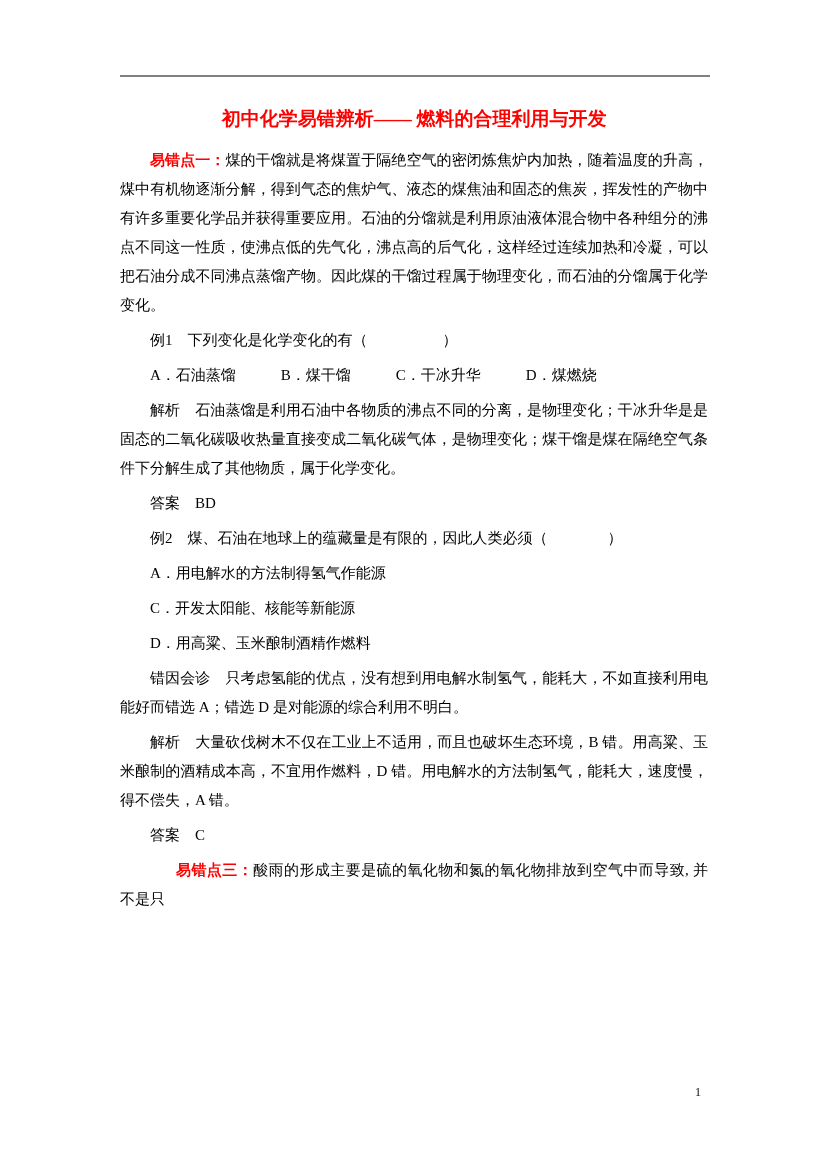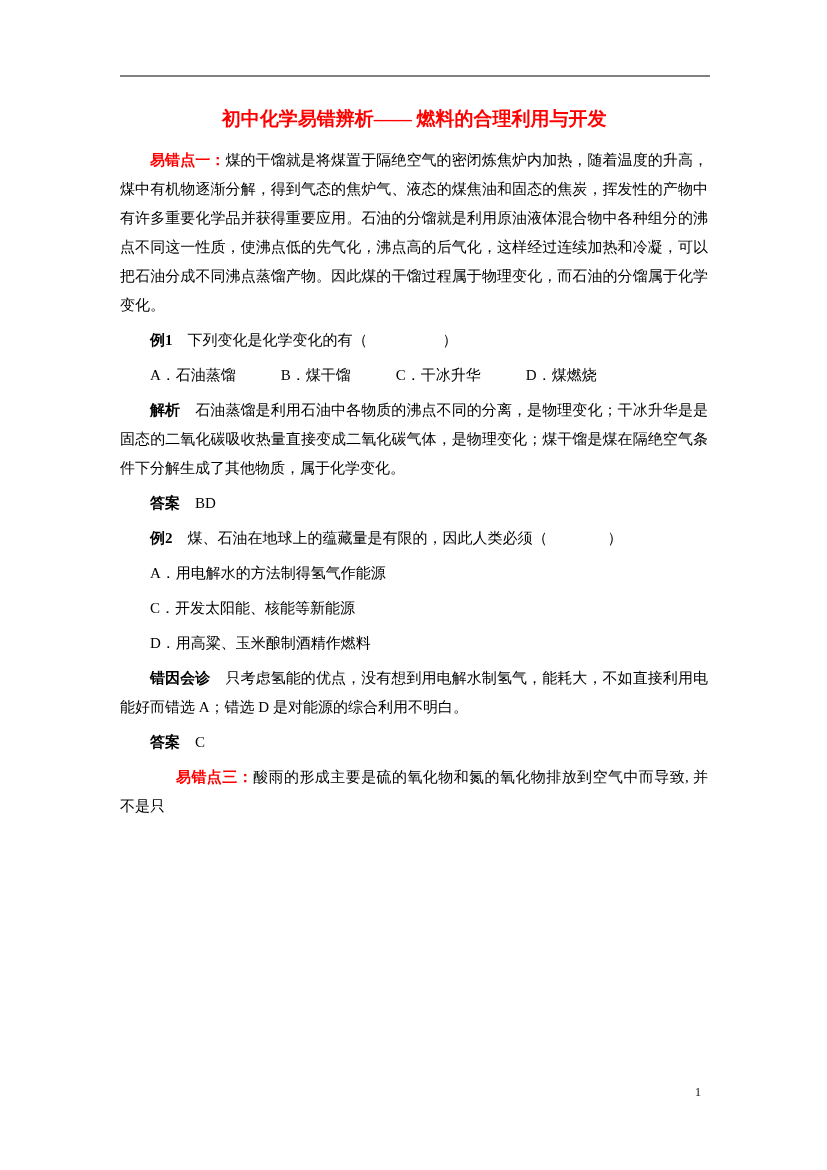--- a/index.html
+++ b/index.html
@@ -46,21 +46,21 @@
     line-height: 29px;
     text-align: justify;
     text-indent: 2em;
     word-break: break-all;
   }
   .label-red {
     color: #ff0000;
     font-weight: bold;
   }
   .label-bold {
-    font-weight: bold;
+    font-weight: normal;
   }
   .page-number {
     position: absolute;
     top: 1084px;
     left: 688px;
     width: 20px;
     font-size: 13px;
     line-height: 16px;
     text-align: center;
     color: #222222;
@@ -94,20 +94,21 @@
 
     <p class="para"><span>A．用电解水的方法制得氢气作能源</span></p>
 
 
     <p class="para"><span>C．开发太阳能、核能等新能源</span></p>
 
     <p class="para"><span>D．用高粱、玉米酿制酒精作燃料</span></p>
 
     <p class="para"><span class="label-bold">错因会诊</span><span>　只考虑氢能的优点，没有想到用电解水制氢气，能耗大，不如直接利用电能好而错选 A；错选 D 是对能源的综合利用不明白。</span></p>
 
+    <p class="para"><span class="label-bold">解析</span><span>　大量砍伐树木不仅在工业上不适用，而且也破坏生态环境，B 错。用高粱、玉米酿制的酒精成本高，不宜用作燃料，D 错。用电解水的方法制氢气，能耗大，速度慢，得不偿失，A 错。</span></p>
 
     <p class="para"><span class="label-bold">答案</span><span>　C</span></p>
 
     <p class="para"><span class="label-red" style="color: rgb(255, 0, 0); margin-left: 26px;">易错点三：</span><span>酸雨的形成主要是硫的氧化物和氮的氧化物排放到空气中而导致, 并不是只</span></p>
 
   </div>
 
   <div class="page-number">1</div>
 
 </div>

